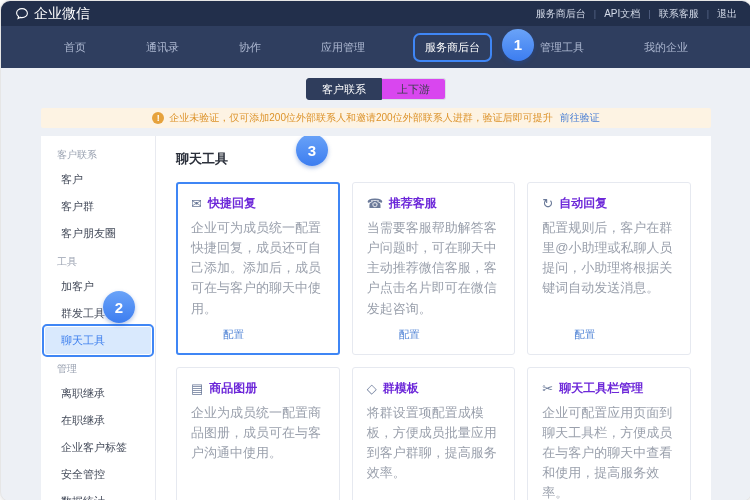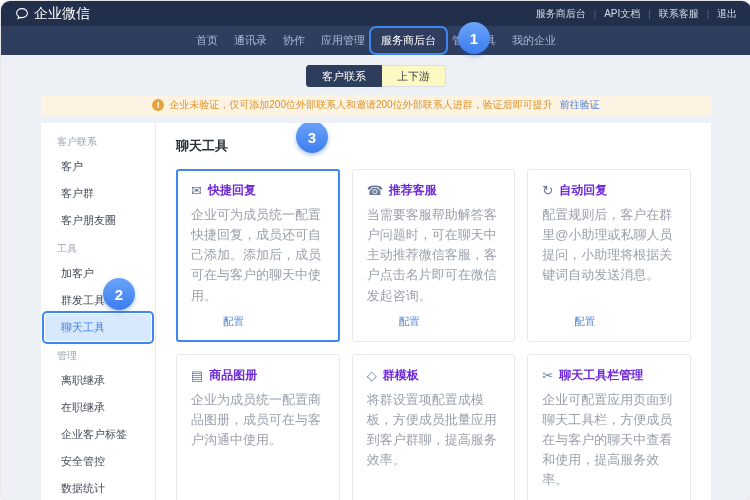--- a/index.html
+++ b/index.html
@@ -11,29 +11,29 @@
     -webkit-font-smoothing:antialiased;
   }
   
   .topbar{height:25px;background:#222f4b;display:flex;align-items:center;padding:0 14px;color:#fff;}
   .logo{display:flex;align-items:center;gap:5px;font-size:14px;color:#fff;cursor:pointer;}
   .logo-icon{display:flex;align-items:center;}
   .top-links{margin-left:auto;display:flex;align-items:center;font-size:10px;color:#d4dbe9;}
   .top-links a{cursor:pointer;}
   .top-links a + a::before{content:"|";color:#5b6a8c;margin:0 8px;font-size:9px;cursor:default;}
   
-  .navbar{height:29px;background:#2f3e5f;display:flex;align-items:center;justify-content:center;padding:0 55px;}
+  .navbar{height:42px;background:#2f3e5f;display:flex;align-items:center;justify-content:space-between;padding:0 55px;}
   .nav-item{font-size:11px;color:#aeb9d2;padding:3px 8px;cursor:pointer;white-space:nowrap;}
   .nav-item.active{color:#fff;position:relative;border-radius:3px;outline:2px solid #3f86f5;outline-offset:2px;}
   
   .content{padding:0 40px;}
   .tabs{display:flex;justify-content:center;margin-top:10px;}
   .tab{height:20px;line-height:20px;padding:0 15px;font-size:11px;cursor:pointer;}
   .tab.active{background:#2f3d5c;color:#fff;border:1px solid #2f3d5c;border-radius:3px 0 0 3px;}
-  .tab.inactive{background:#fef9c3;color:#3a3f4b;border:1px solid #d9dde5;border-left:none;border-radius:0 3px 3px 0;}
+  .tab.inactive{background:#d946ef;color:#3a3f4b;border:1px solid #d9dde5;border-left:none;border-radius:0 3px 3px 0;}
   .notice{margin-top:8px;height:20px;background:#fdf3e3;border-radius:2px;display:flex;align-items:center;justify-content:center;gap:5px;font-size:10px;color:#dc9229;}
   .notice-icon{width:12px;height:12px;border-radius:50%;background:#e6a23c;color:#fff;font-size:9px;font-weight:bold;display:flex;align-items:center;justify-content:center;line-height:1;}
   .notice-link{color:#4a7fd4;cursor:pointer;margin-left:2px;}
   
   .body-row{display:flex;margin-top:8px;height:380px;}
   .sidebar{width:115px;background:#fff;border-right:1px solid #e8eaf0;padding-top:4px;box-sizing:border-box;flex:none;}
   .side-header{font-size:10px;color:#9aa2b1;padding:8px 0 4px 16px;}
   .side-item{font-size:11px;color:#444b5a;padding:6px 0 6px 16px;margin:0 4px;border-radius:2px;cursor:pointer;}
   .side-item.active{background:#d9e9fd;color:#3f80ee;position:relative;outline:2px solid #3f86f5;outline-offset:1px;}
   .main{flex:1;background:#fff;padding:14px 20px;box-sizing:border-box;overflow:hidden;}

